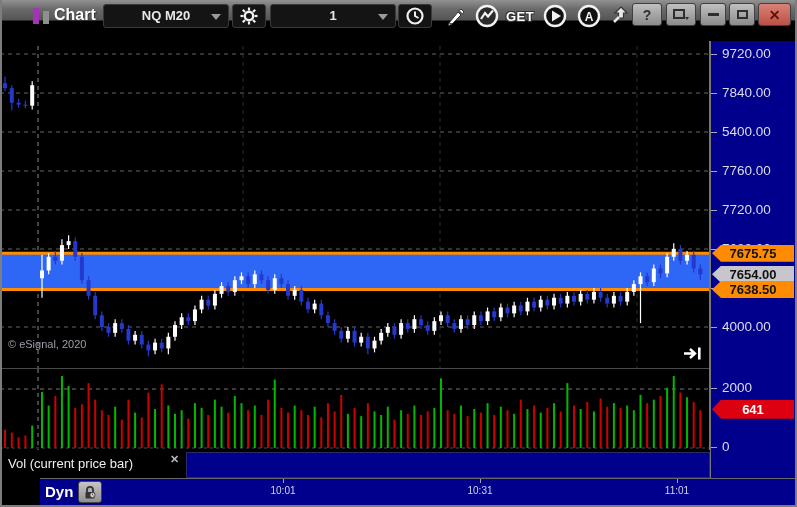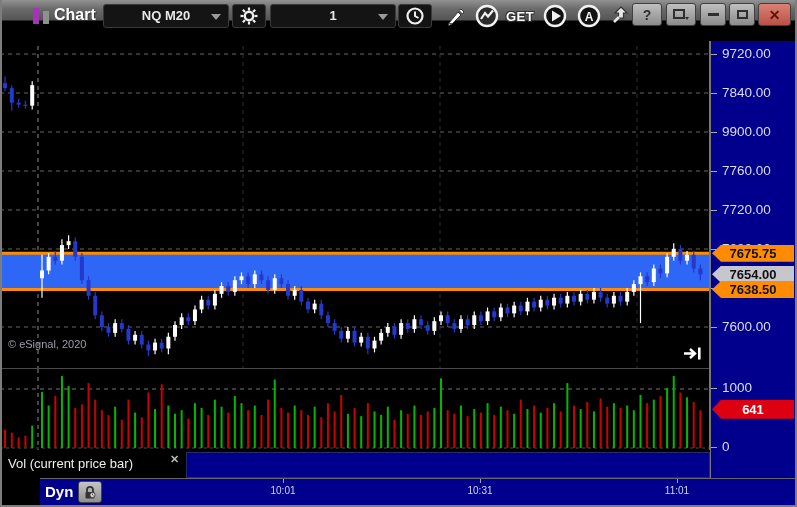--- a/index.html
+++ b/index.html
@@ -514,36 +514,36 @@
         <rect x="699.35" y="41.181000000000004" width="2" height="37.818999999999996" fill="#cc0000"></rect>
       </svg>
   </div>
 
   <div class="axis-col" id="axis-col">
       <div class="axis-tick" style="top: 13px;"></div>
       <div class="axis-label" style="top: 5px;">9720.00</div>
       <div class="axis-tick" style="top: 52px;"></div>
       <div class="axis-label" style="top: 44px;">7840.00</div>
       <div class="axis-tick" style="top: 91px;"></div>
-      <div class="axis-label" style="top: 83px;">9900.00</div>
+      <div class="axis-label" style="top: 83px;">5400.00</div>
       <div class="axis-tick" style="top: 130px;"></div>
       <div class="axis-label" style="top: 122px;">7760.00</div>
       <div class="axis-tick" style="top: 169px;"></div>
       <div class="axis-label" style="top: 161px;">7720.00</div>
       <div class="axis-tick" style="top: 208px;"></div>
       <div class="axis-label" style="top: 200px;">7680.00</div>
       <div class="axis-tick" style="top: 247px;"></div>
       <div class="axis-label" style="top: 239px;">7640.00</div>
       <div class="axis-tick" style="top: 286px;"></div>
-      <div class="axis-label" style="top: 278px;">7600.00</div>
+      <div class="axis-label" style="top: 278px;">4000.00</div>
       <div class="badge" style="top: 203.644px; background: rgb(255, 140, 0); text-align: center;">7675.75</div>
       <div class="badge" style="top: 224.85px; background: rgb(198, 198, 204);">7654.00</div>
       <div class="badge" style="top: 239.962px; background: rgb(255, 140, 0);">7638.50</div>
       <div class="axis-tick" style="top: 347px;"></div>
-      <div class="axis-label" style="top: 339px;">1000</div>
+      <div class="axis-label" style="top: 339px;">2000</div>
       <div class="axis-tick" style="top: 406px;"></div>
       <div class="axis-label" style="top: 398px;">0</div>
       <div class="badge red" style="top: 358.681px; background: rgb(221, 0, 16);">641</div>
     </div>
 
   <div class="ind-row">
     <div class="ind-label">Vol (current price bar)</div>
     <div class="ind-close">✕</div>
     <div class="scroll-strip"></div>
   </div>

